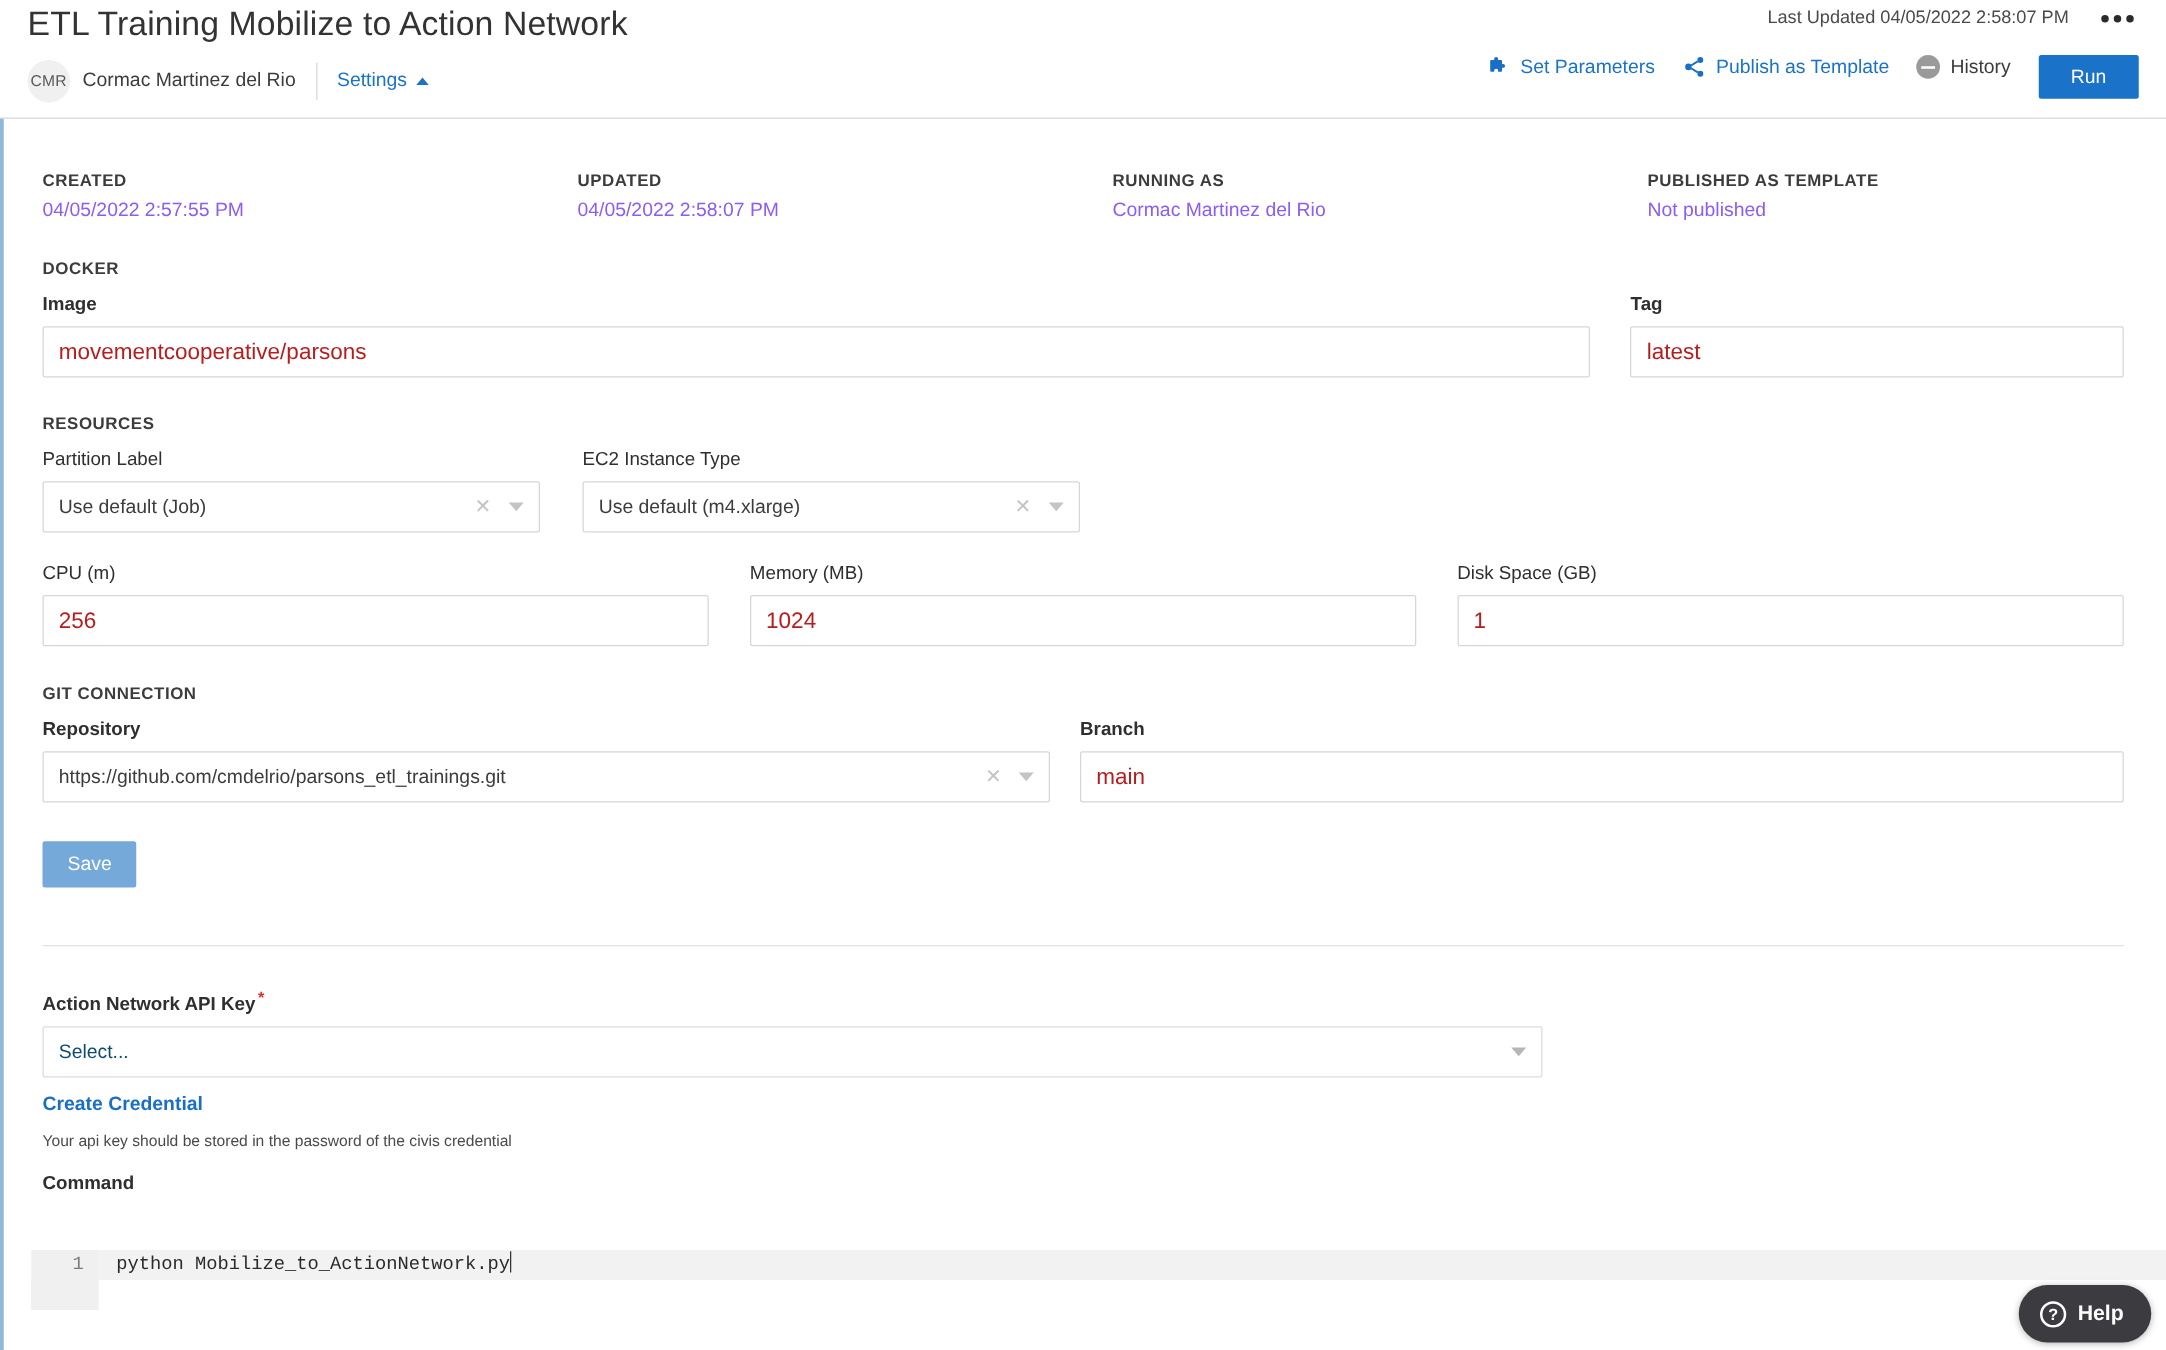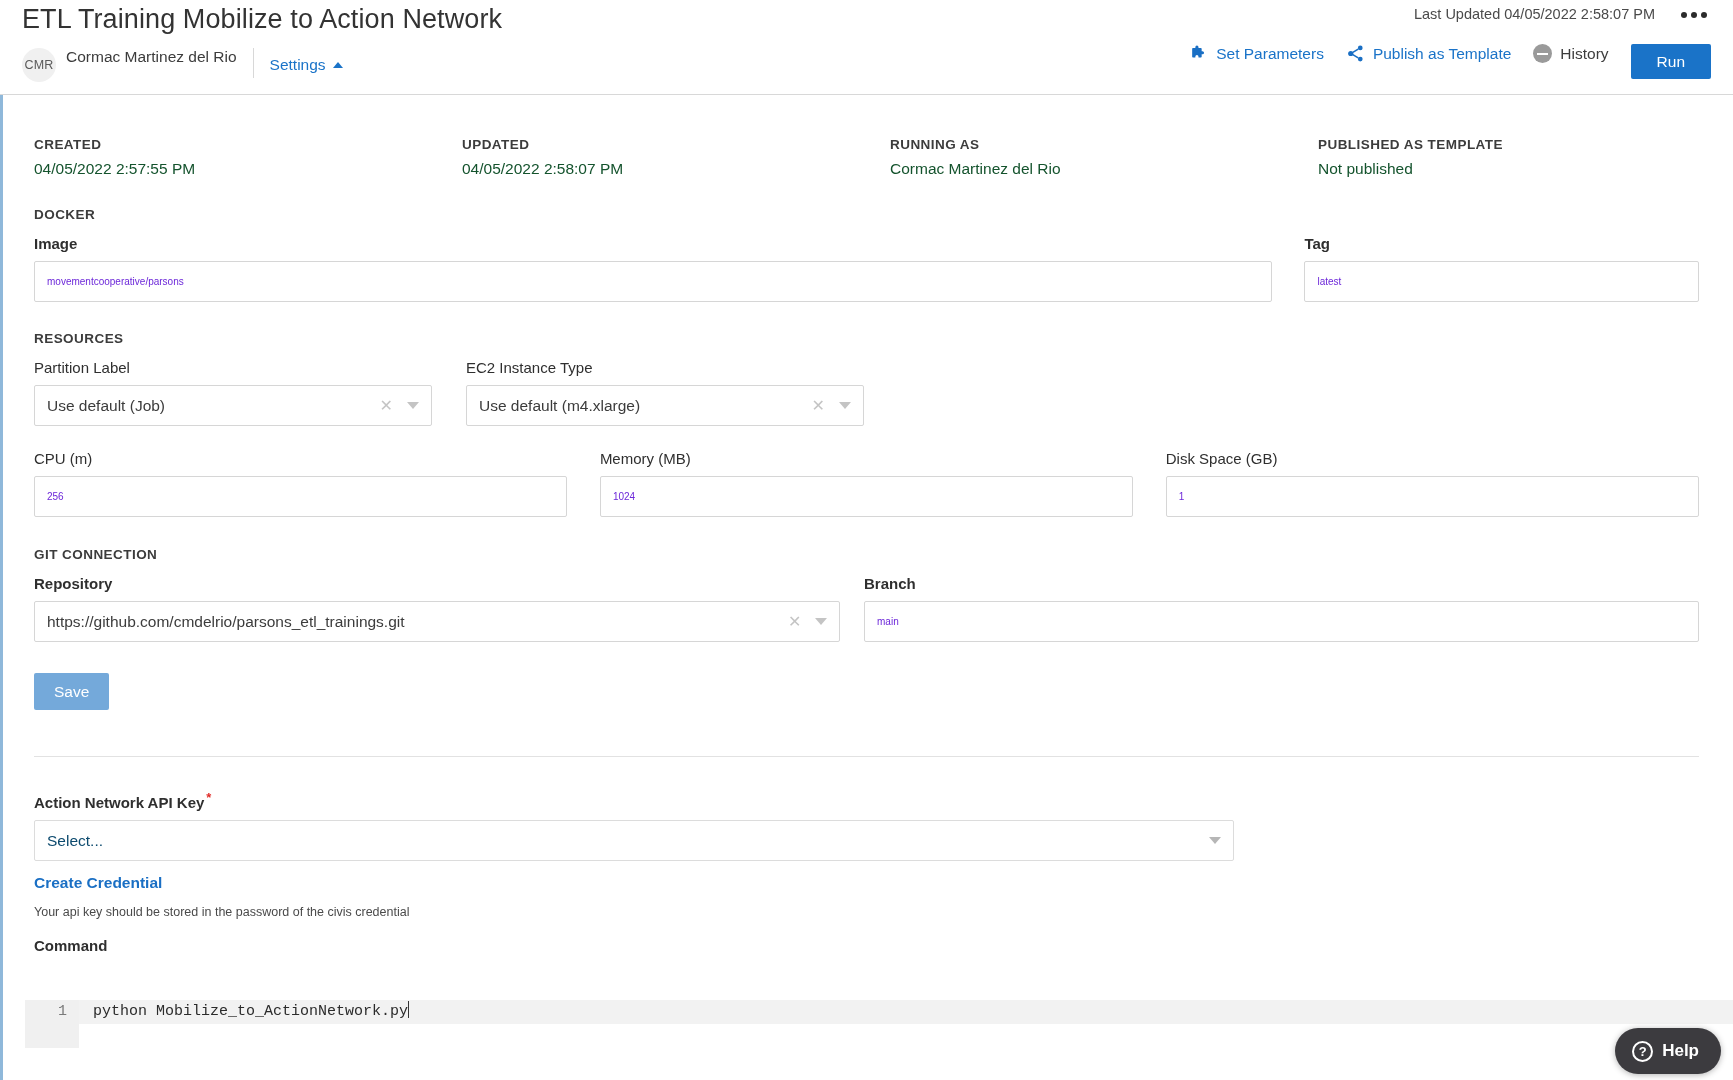--- a/index.html
+++ b/index.html
@@ -42,21 +42,21 @@
     padding: 4px;
   }
   .kebab span {
     width: 6px; height: 6px; border-radius: 50%;
     background: #2b2b2b; display: block;
   }
 
   .subbar {
     position: absolute;
     left: 22px; top: 48px;
-    display: flex; gap: 0;
+    display: flex; align-items: center; gap: 0;
   }
   .avatar {
     width: 34px; height: 34px; border-radius: 50%;
     background: #f0f0f0; color: #5a5a5a;
     font-size: 12.5px; display: flex; align-items: center; justify-content: center;
     letter-spacing: .2px;
   }
   .owner-name {
     font-size: 15.5px; color: #3c3c3c;
     margin-left: 10px; margin-right: 16px;
@@ -112,40 +112,40 @@
     margin-top: 42px;
   }
   .meta-col { }
   .meta-col.c1 { width: 428px; }
   .meta-col.c2 { width: 428px; }
   .meta-col.c3 { width: 428px; }
   .meta-label {
     font-size: 13.5px; font-weight: 700; color: #3c3c3c;
     letter-spacing: .45px; margin-bottom: 8px;
   }
-  .meta-value { font-size: 15.5px; color: #14532d; }
+  .meta-value { font-size: 15.5px; color: #8b5cf6; }
 
   .section-title {
     font-size: 13.5px; font-weight: 700; color: #3c3c3c;
     letter-spacing: .45px;
     margin-top: 29px; margin-bottom: 13px;
   }
   .field-label {
     font-size: 15px; font-weight: 700; color: #2f2f2f;
     margin-bottom: 9px;
   }
   .field-label.normal { font-weight: 400; }
 
   .inp {
     height: 41px;
     border: 1px solid #d6d6d6;
     border-radius: 2px;
     background: #fff;
-    font-size: 10px;
-    color: #6d28d9;
+    font-size: 18px;
+    color: #b91c1c;
     font-family: inherit;
     padding: 0 12px;
     width: 100%;
     display: flex; align-items: center;
   }
 
   .row { display: flex; }
 
   .sel {
     position: relative;

